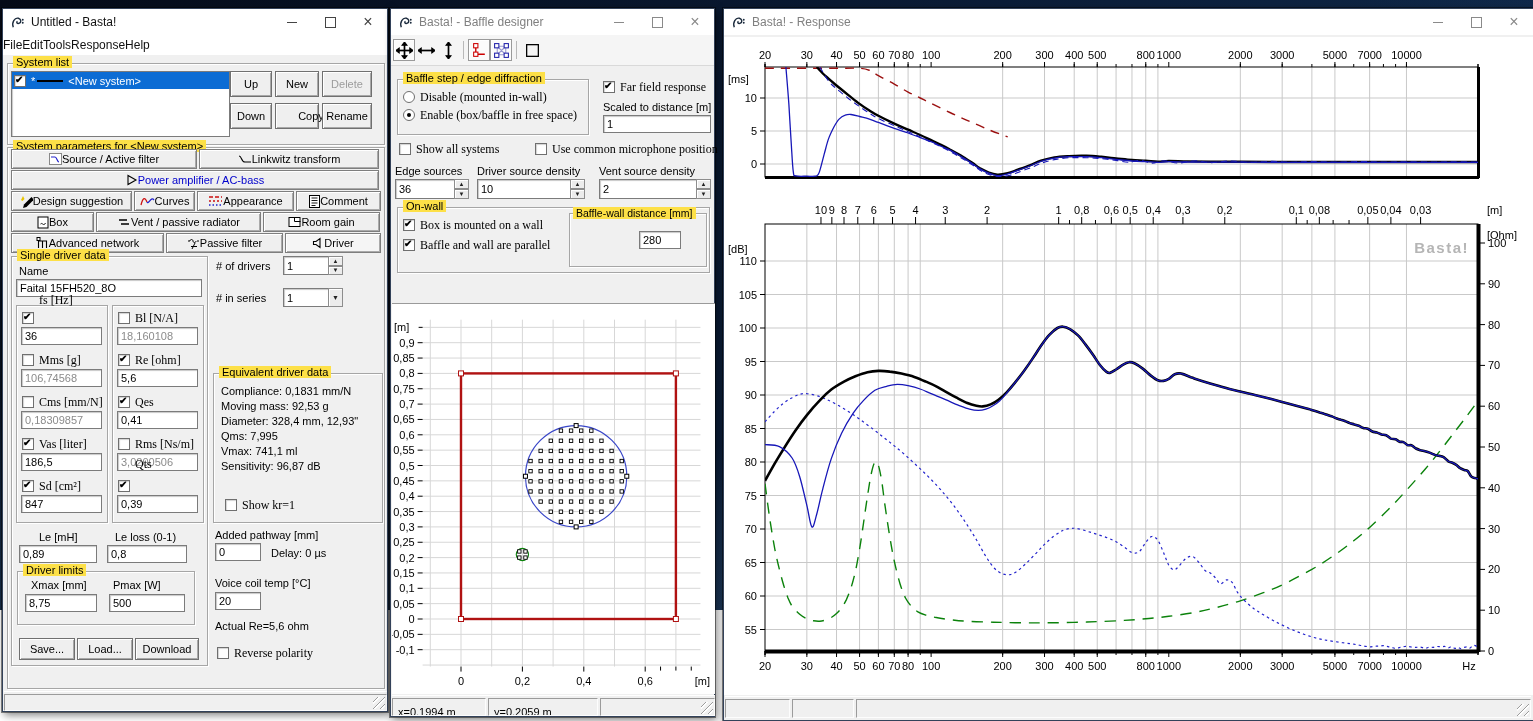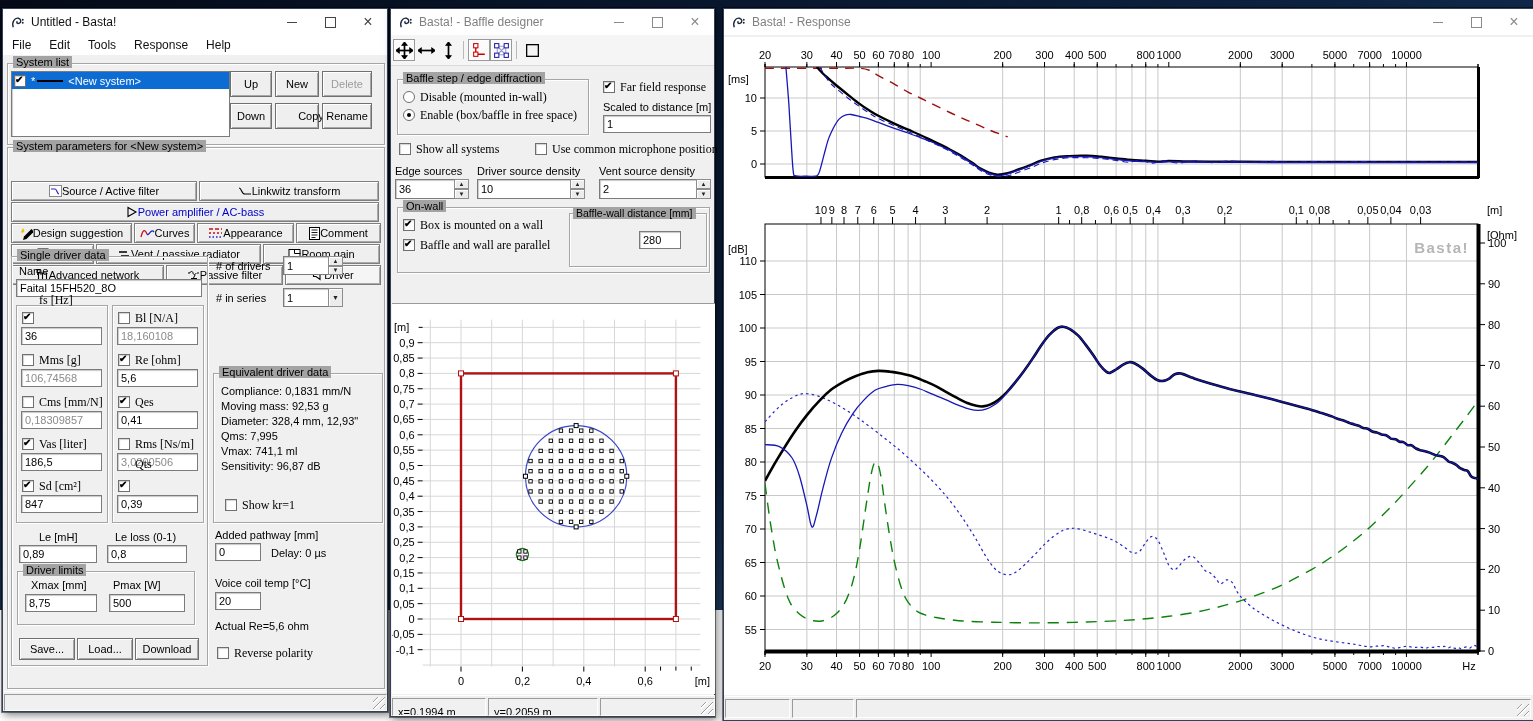--- a/index.html
+++ b/index.html
@@ -13,42 +13,42 @@
   .window{position:absolute;background:#f0f0f0;border:1px solid #33425a;box-shadow:0 0 0 1px rgba(0,0,0,.45),2px 3px 8px rgba(0,0,0,.5);box-sizing:border-box;}
   .titlebar{position:absolute;left:0;top:0;right:0;height:26px;background:#ffffff;display:flex;align-items:center;padding-left:7px;gap:6px;}
   .title{font-size:12px;color:#111;flex:1;white-space:nowrap;overflow:hidden;}
   .inactive .title{color:#808080;}
   .wbtns{display:flex;height:100%;}
   .wbtn{width:38px;height:100%;display:flex;align-items:center;justify-content:center;color:#444;font-size:13px;}
   .inactive .wbtn{color:#8a8a8a;}
   .wbtn .mini{width:10px;height:1px;background:currentColor;display:block;}
   .wbtn .maxi{width:9px;height:9px;border:1px solid currentColor;display:block;}
   .menubar{position:absolute;left:0;top:26px;right:0;height:20px;background:#fff;display:flex;align-items:center;font-size:12px;color:#111;}
-  .menubar span{padding:2px 9px;}
+  .menubar span{padding:2px 0;}
   .group{position:absolute;border:1px solid #a6a6a6;box-shadow:inset 1px 1px 0 #fff,1px 1px 0 #fff;box-sizing:border-box;}
-  .glabel{position:absolute;font-size:11px;color:#000;background:#a3a3a3;padding:0 3px;white-space:nowrap;}
+  .glabel{position:absolute;font-size:11px;color:#000;background:#fde047;padding:0 3px;white-space:nowrap;}
   .lbl{position:absolute;font-size:11px;color:#000;white-space:nowrap;}
   .btn{position:absolute;background:#efefef;color:#000;font-size:11px;display:flex;align-items:center;justify-content:center;
        border:1px solid #707070;box-shadow:inset 1px 1px 0 #fff,inset -1px -1px 0 #a8a8a8;box-sizing:border-box;white-space:nowrap;}
   .btn.dis{color:#9c9c9c;}
   .field{position:absolute;background:#fff;border:1px solid #7b7b7b;box-shadow:inset 1px 1px 1px rgba(0,0,0,.22);box-sizing:border-box;
        font-size:11px;color:#000;display:flex;align-items:center;padding:0 3px;white-space:nowrap;overflow:hidden;}
   .field.gray{color:#8b8b8b;}
   .cb{position:absolute;width:12px;height:12px;background:#fff;border:1px solid #6f6f6f;box-shadow:inset 1px 1px 1px rgba(0,0,0,.18);box-sizing:border-box;}
   .cb.on::after{content:"✔";position:absolute;left:0px;top:-2px;font-size:10px;color:#000;font-weight:bold;}
   .radio{position:absolute;width:12px;height:12px;border-radius:50%;background:#fff;border:1px solid #6f6f6f;box-sizing:border-box;}
   .radio.on::after{content:"";position:absolute;left:3px;top:3px;width:4px;height:4px;border-radius:50%;background:#000;}
   .cblbl{position:absolute;font-size:12px;color:#000;white-space:nowrap;font-family:Liberation Serif, serif;}
   .spin{position:absolute;display:flex;box-sizing:border-box;}
   .spin .sval{flex:1;background:#fff;border:1px solid #7b7b7b;border-right:none;box-shadow:inset 1px 1px 1px rgba(0,0,0,.22);font-size:11px;display:flex;align-items:center;padding:0 3px;}
   .spin .arr{width:15px;display:flex;flex-direction:column;}
   .spin .arr div{flex:1;background:#ececec;border:1px solid #8d8d8d;display:flex;align-items:center;justify-content:center;font-size:6px;color:#222;box-shadow:inset 1px 1px 0 #fff;}
   .tabrow{position:absolute;display:flex;gap:2px;}
   .tab{height:20px;background:#efefef;border:1px solid #7e7e7e;box-shadow:inset 1px 1px 0 #fff,inset -1px -1px 0 #aaa;box-sizing:border-box;
-       display:flex;align-items:center;justify-content:center;font-size:11px;white-space:nowrap;overflow:hidden;margin-top:32px;}
+       display:flex;align-items:center;justify-content:center;font-size:11px;white-space:nowrap;overflow:hidden;}
   .tab.accent{color:#0000cc;}
   .tab.active{background:#f5f5f5;}
   .statusbar{position:absolute;background:#f0f0f0;border-top:1px solid #fff;display:flex;gap:2px;align-items:stretch;padding-top:2px;box-sizing:border-box;}
   .spanel{border:1px solid;border-color:#9b9b9b #fdfdfd #fdfdfd #9b9b9b;font-size:11px;color:#000;padding:7px 5px;box-sizing:border-box;white-space:nowrap;overflow:hidden;}
   .grip{position:absolute;right:2px;bottom:2px;width:12px;height:12px;
     background:repeating-linear-gradient(135deg,transparent 0 3px,#9c9c9c 3px 4px,#ffffff 4px 5px);}
   .listbox{position:absolute;background:#fff;border:1px solid #7b7b7b;box-shadow:inset 1px 1px 1px rgba(0,0,0,.22);box-sizing:border-box;overflow:hidden;}
   .lrow{position:relative;height:17px;display:flex;align-items:center;background:#0c6cd4;color:#fff;font-size:11px;}
   .lrow .cb{position:relative;margin:0 3px 0 2px;flex:none;}
   .lrow .sysline{width:26px;height:2px;background:#000;margin:0 5px 0 2px;flex:none;}

